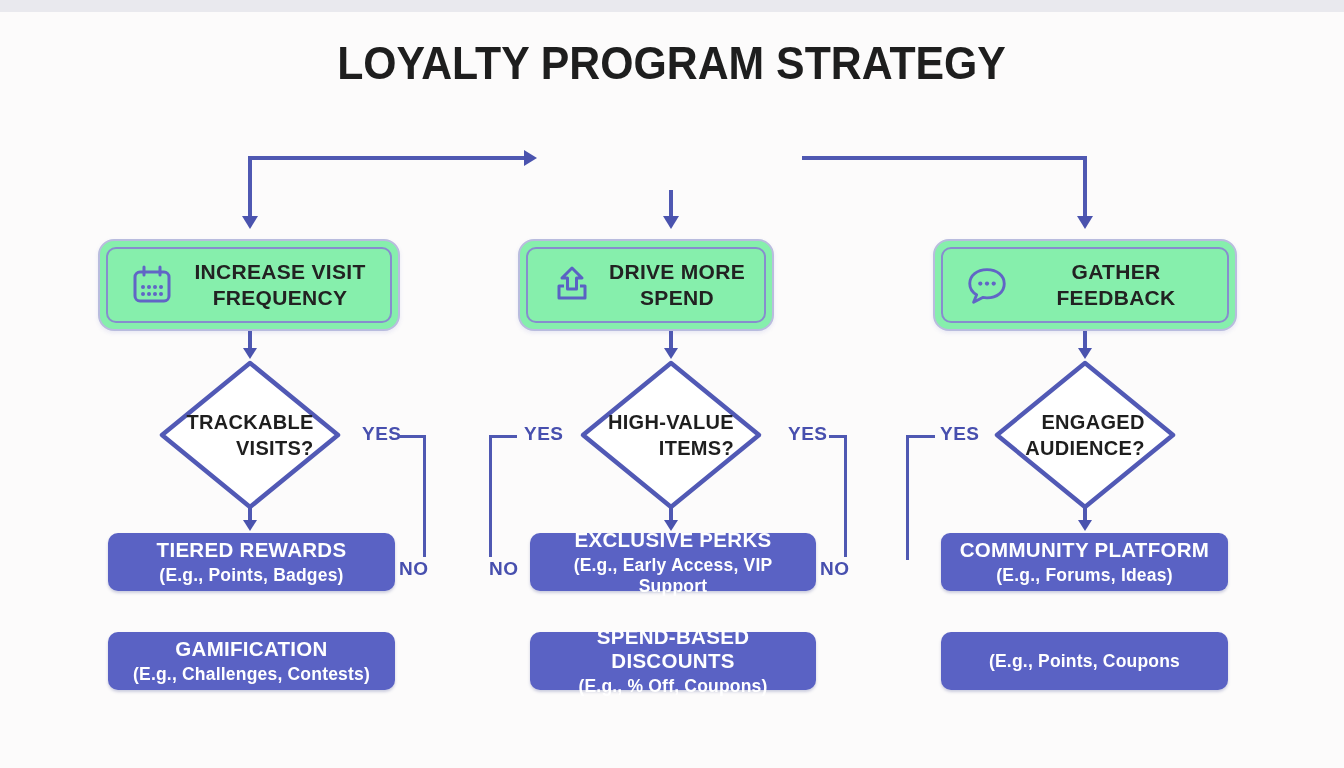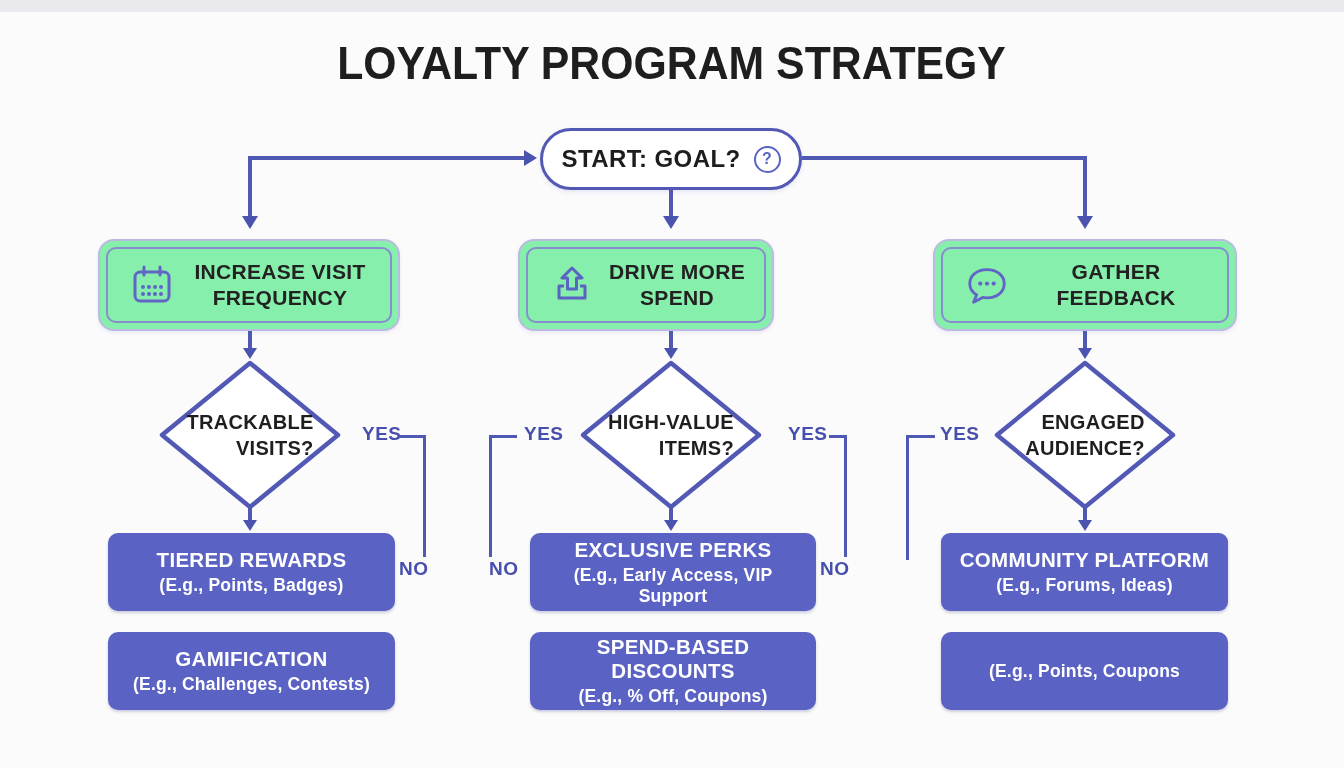--- a/index.html
+++ b/index.html
@@ -53,41 +53,37 @@
   
   .diamond-svg { position:absolute; width:184px; height:152px; top:347px; }
   .decision-text {
     position:absolute; width:184px; height:152px; top:347px;
     display:flex; align-items:center; justify-content:center; text-align:right;
     font-size:20px; font-weight:700; color:#1e1e1e; white-space:pre-line;
     line-height:1.3; letter-spacing:.3px;
   }
   
   .outcome {
-    position:absolute; height:78px; background:#5a62c4; border-radius:10px;
+    position:absolute; height:58px; background:#5a62c4; border-radius:10px;
     color:#ffffff; display:flex; flex-direction:column; align-items:center;
     justify-content:center; gap:3px; box-sizing:border-box; padding:0 14px;
     box-shadow:0 2px 3px rgba(60,66,140,.25); text-align:center;
   }
   .outcome-title { font-size:20.5px; font-weight:700; letter-spacing:.3px; }
   .outcome-sub { font-size:17.5px; font-weight:600; letter-spacing:.2px; }
 </style>
 </head>
 <body>
 
 <div class="canvas">
 
   <div class="title-wrap">
     <span class="title">LOYALTY PROGRAM STRATEGY</span>
   </div>
 
-  <div class="start">
-    <span class="start-label">START: GOAL?</span>
-    <span class="help">?</span>
-  </div>
 
   <div class="line" style="left:250px; top:144px; width:276px; height:4px;"></div>
   <div class="arr arr-right" style="left:524px; top:138px;"></div>
   <div class="line" style="left:248px; top:144px; width:4px; height:62px;"></div>
   <div class="arr arr-down" style="left:242px; top:204px;"></div>
   <div class="line" style="left:802px; top:144px; width:284px; height:4px;"></div>
   <div class="line" style="left:1083px; top:144px; width:4px; height:62px;"></div>
   <div class="arr arr-down" style="left:1077px; top:204px;"></div>
   <div class="line" style="left:669px; top:178px; width:4px; height:28px;"></div>
   <div class="arr arr-down" style="left:663px; top:204px;"></div>

